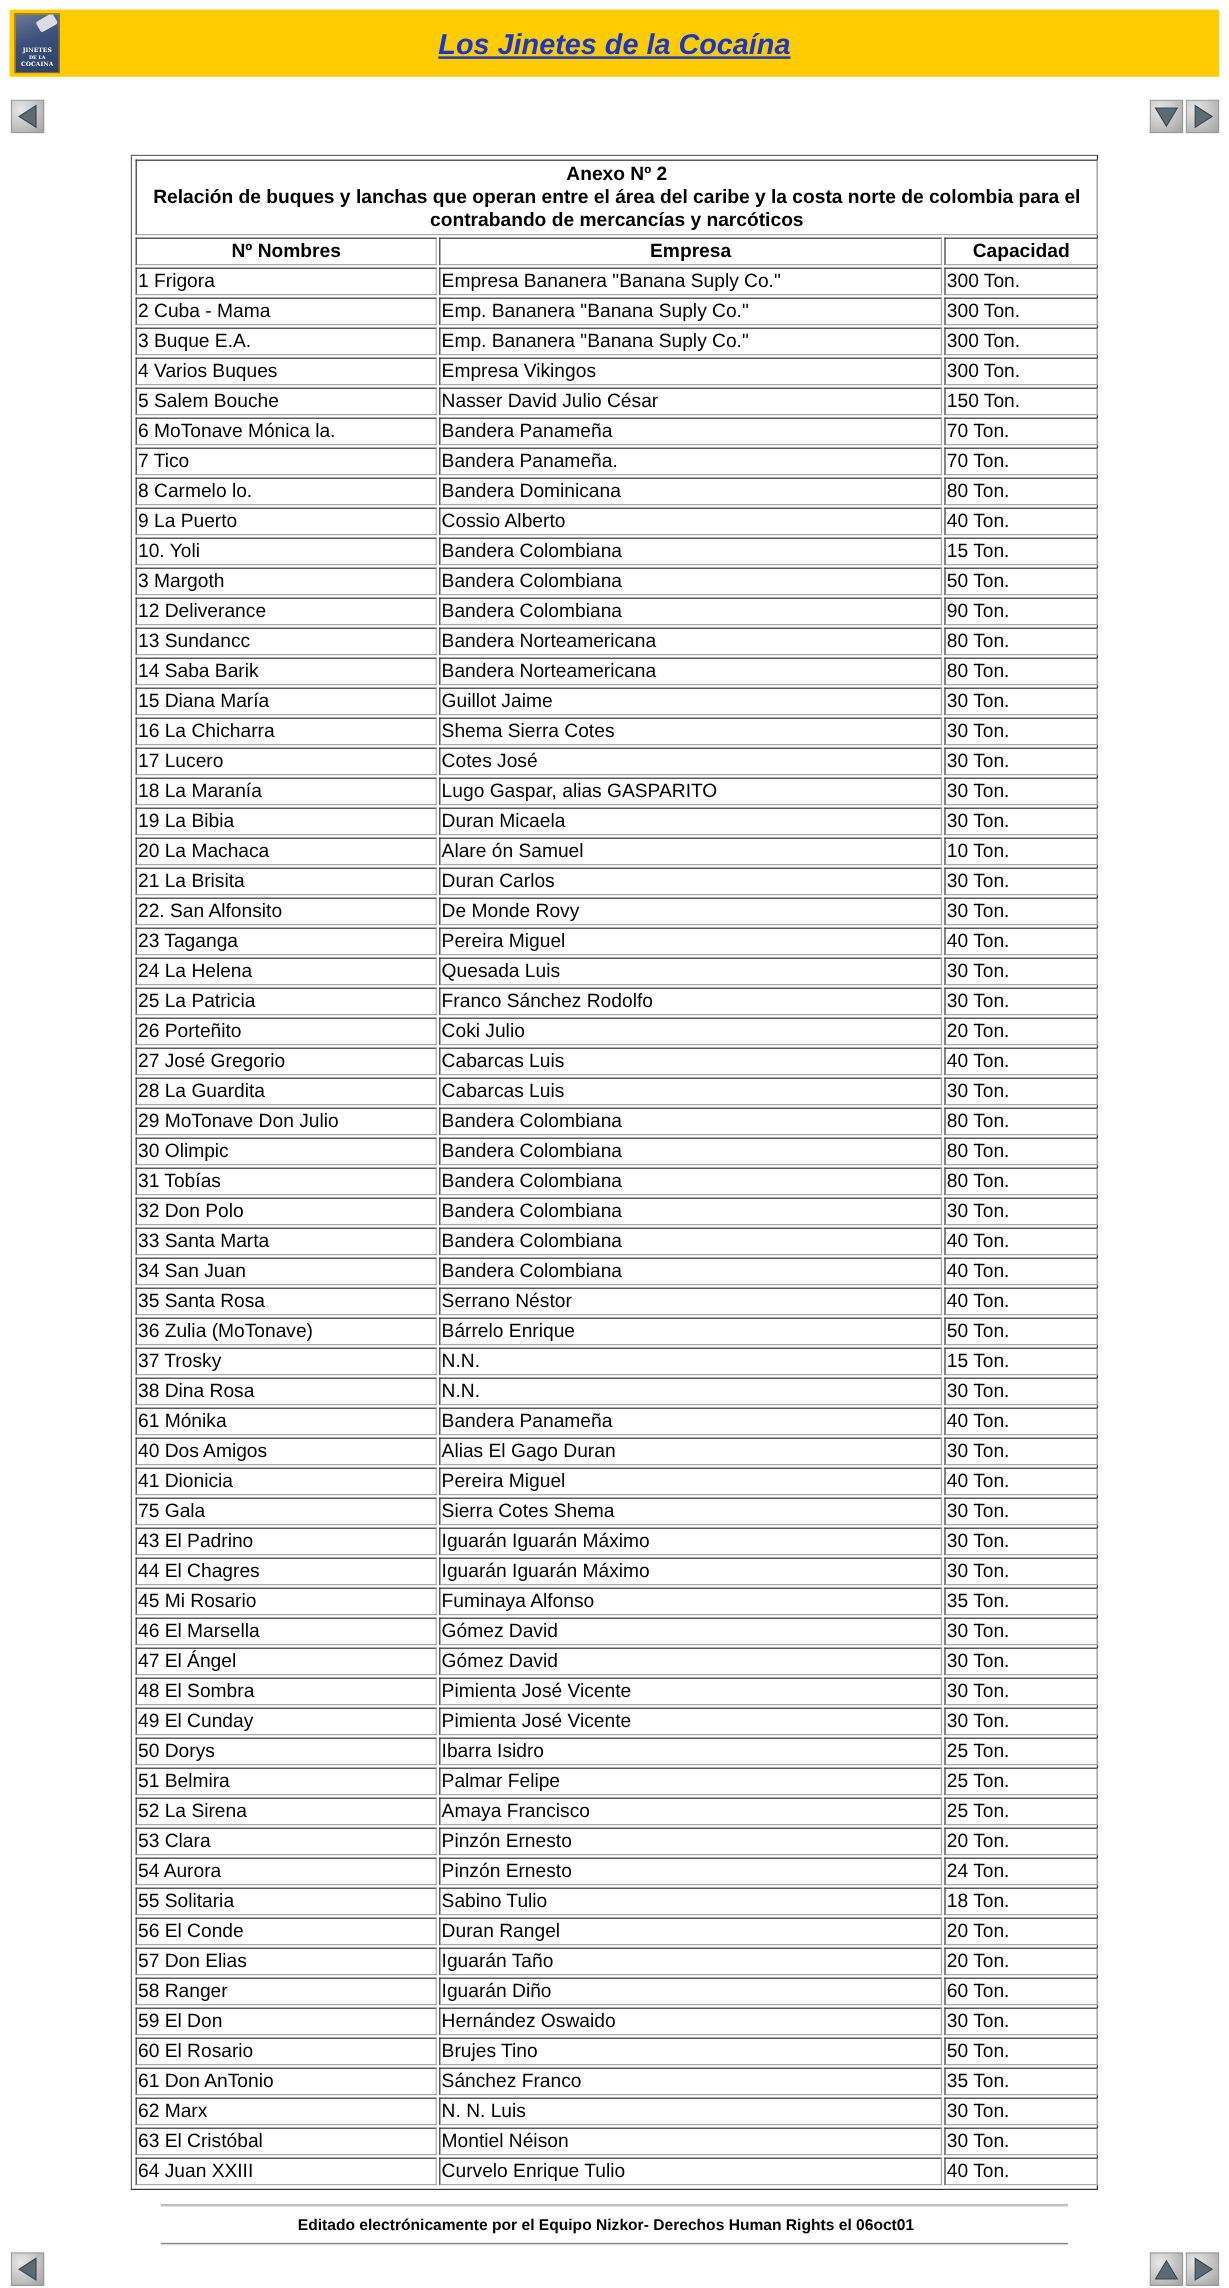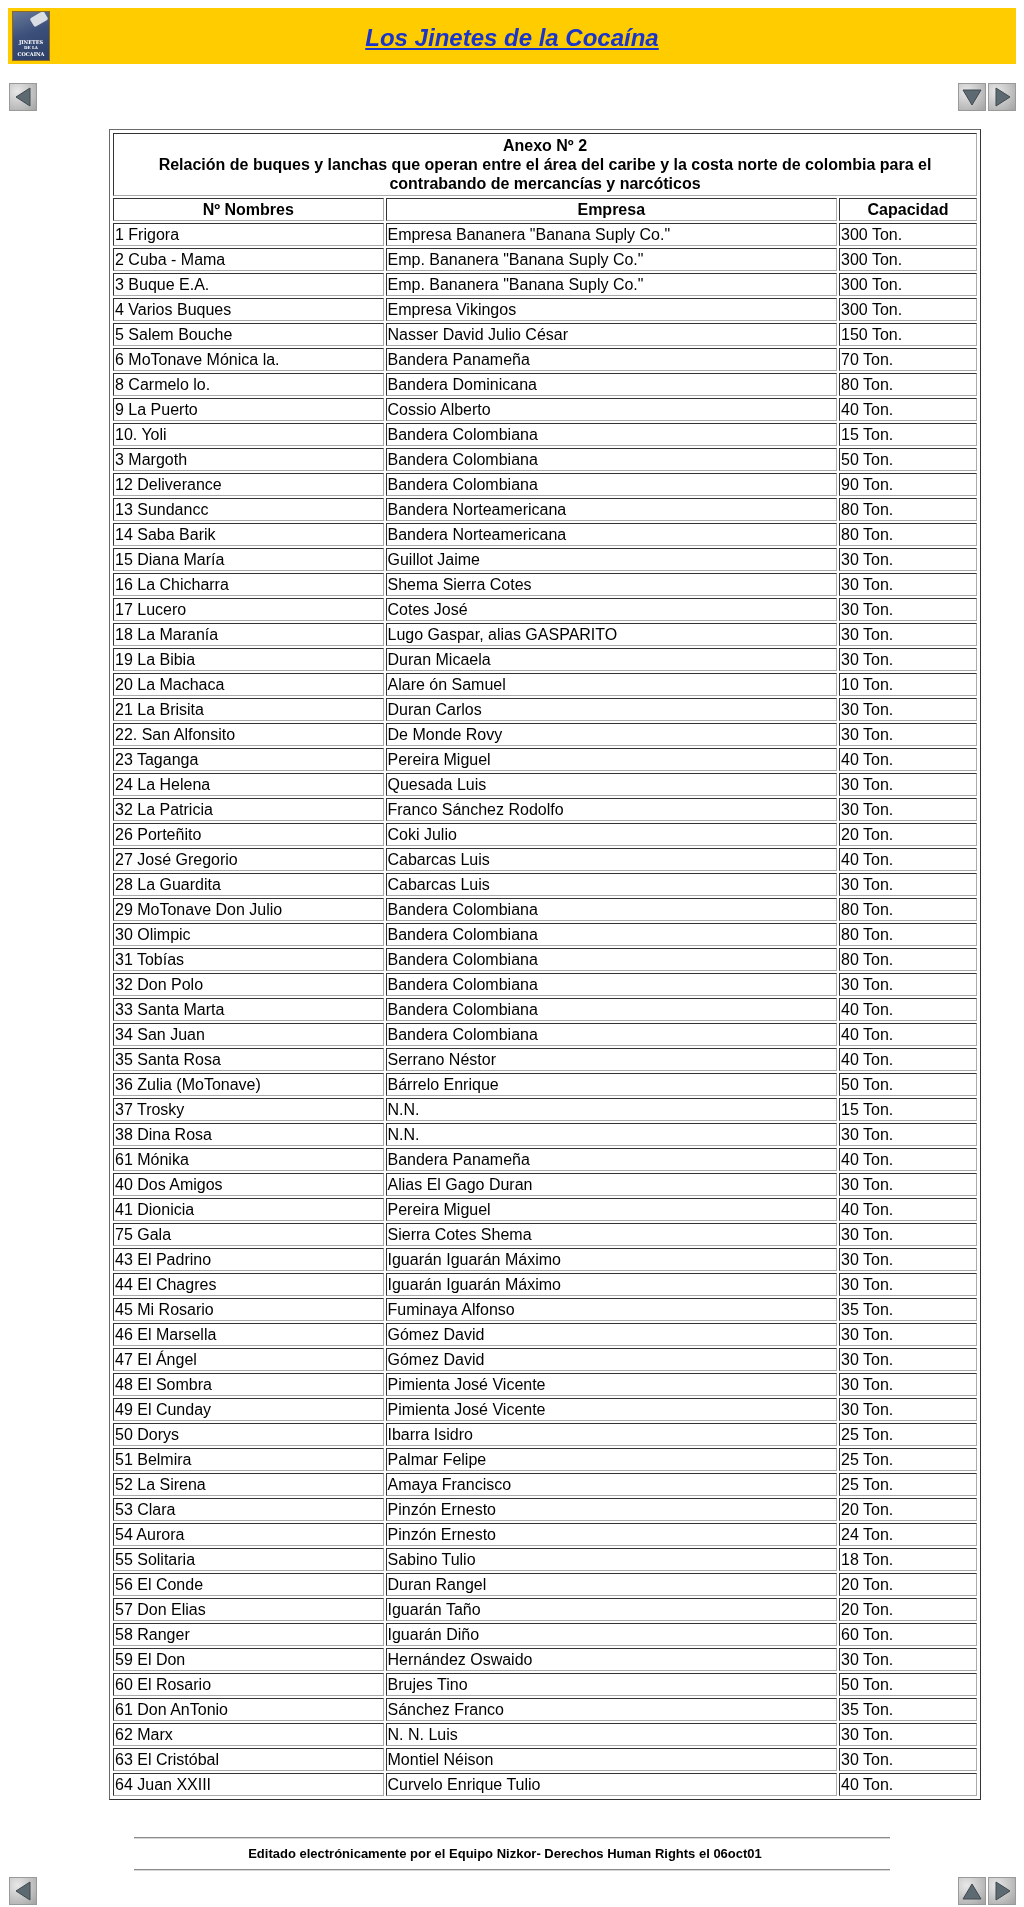--- a/index.html
+++ b/index.html
@@ -7,21 +7,21 @@
 
     .banner { position: absolute; left: 8px; top: 8px; width: 1008px; height: 56px; background: #ffcc00; }
     .logo { position: absolute; left: 4px; top: 3px; width: 38px; height: 50px; background: linear-gradient(160deg, #6a7a98 0%, #3a4f7a 45%, #2d3f66 100%); border: 1px solid #8a6a20; box-sizing: border-box; overflow: hidden; }
     .logo .knife { position: absolute; left: 18px; top: 2px; width: 16px; height: 10px; background: #d9dde4; transform: rotate(-30deg); border-radius: 2px; }
     .logo .logo-text { position: absolute; left: 0; right: 0; top: 27px; text-align: center; font-family: "DejaVu Serif", serif; font-size: 5px; line-height: 6px; color: #ffffff; font-weight: bold; }
     .site-title { position: absolute; left: 0; right: 0; top: 16px; text-align: center; font-size: 24px; font-weight: bold; color: #1a35c8; text-decoration: underline; cursor: pointer; font-style: italic; }
 
     .navbtn { position: absolute; width: 28px; height: 28px; background: radial-gradient(circle at 30% 30%, #e8e8e8 0%, #bdbdbd 60%, #9e9e9e 100%); box-shadow: inset 0 0 0 1px #9a9a9a; cursor: pointer; }
     .navbtn svg { position: absolute; left: 0; top: 0; }
 
-    .doc-table-wrap { position: absolute; left: 109px; top: 129px; width: 872px; border: 1px solid #6b6b6b; border-right-color: #333; border-bottom-color: #333; box-sizing: border-box; padding: 1px; }
+    .doc-table-wrap { position: absolute; left: 109px; top: 129px; width: 806px; border: 1px solid #6b6b6b; border-right-color: #333; border-bottom-color: #333; box-sizing: border-box; padding: 1px; }
     table.doc { border-collapse: separate; border-spacing: 2px; width: 100%; table-layout: fixed; }
     table.doc td { border: 1px solid #555; border-top-color: #333; border-left-color: #333; border-right-color: #aaa; border-bottom-color: #aaa; padding: 0 1px; font-size: 16px; line-height: 21px; height: 21px; white-space: nowrap; overflow: hidden; }
     table.doc td.caption { text-align: center; font-weight: bold; font-size: 16px; line-height: 19px; height: auto; white-space: normal; padding: 2px 4px 2px 4px; }
     table.doc td.hdr { text-align: center; font-weight: bold; margin-top: 35px; }
 
     .rule { position: absolute; left: 134px; width: 756px; height: 0; border-top: 1px solid #8a8a8a; border-bottom: 1px solid #d8d8d8; }
     .footer-text { position: absolute; left: 0; right: 14px; top: 1846px; text-align: center; font-size: 13px; font-weight: bold; }
   </style>
 </head>
 <body>
@@ -97,20 +97,25 @@
           <td>5 Salem Bouche</td>
           <td>Nasser David Julio César</td>
           <td>150 Ton.</td>
         </tr>
         <tr>
           <td>6 MoTonave Mónica la.</td>
           <td>Bandera Panameña</td>
           <td>70 Ton.</td>
         </tr>
         <tr>
+          <td>7 Tico</td>
+          <td>Bandera Panameña.</td>
+          <td>70 Ton.</td>
+        </tr>
+        <tr>
           <td>8 Carmelo lo.</td>
           <td>Bandera Dominicana</td>
           <td>80 Ton.</td>
         </tr>
         <tr>
           <td>9 La Puerto</td>
           <td>Cossio Alberto</td>
           <td>40 Ton.</td>
         </tr>
         <tr>
@@ -182,21 +187,21 @@
           <td>23 Taganga</td>
           <td>Pereira Miguel</td>
           <td>40 Ton.</td>
         </tr>
         <tr>
           <td>24 La Helena</td>
           <td>Quesada Luis</td>
           <td>30 Ton.</td>
         </tr>
         <tr>
-          <td>32 La Patricia</td>
+          <td>25 La Patricia</td>
           <td>Franco Sánchez Rodolfo</td>
           <td>30 Ton.</td>
         </tr>
         <tr>
           <td>26 Porteñito</td>
           <td>Coki Julio</td>
           <td>20 Ton.</td>
         </tr>
         <tr>
           <td>27 José Gregorio</td>

